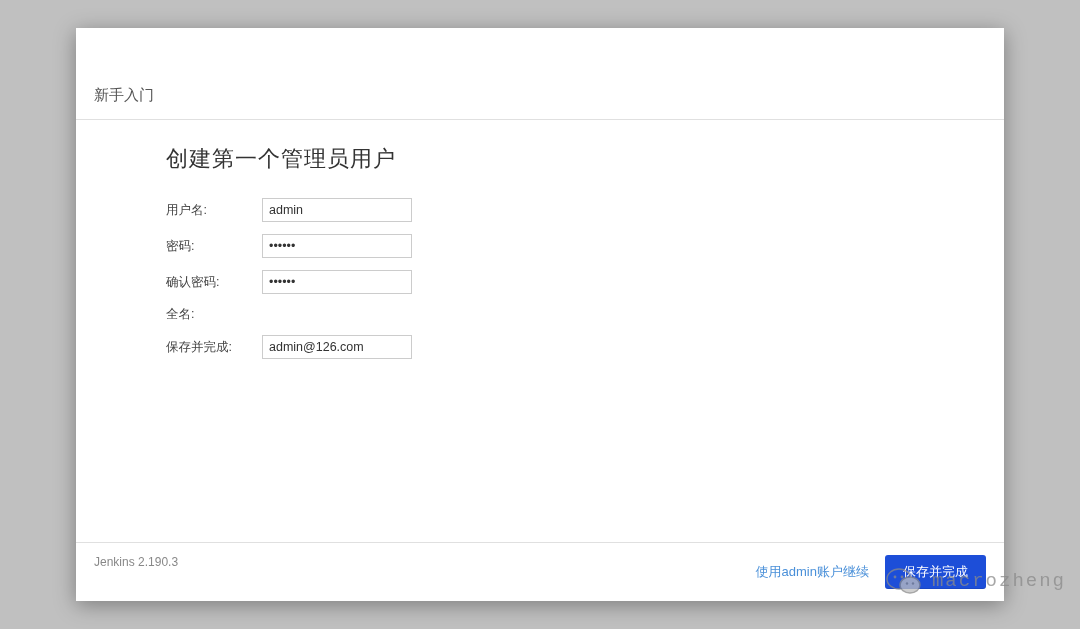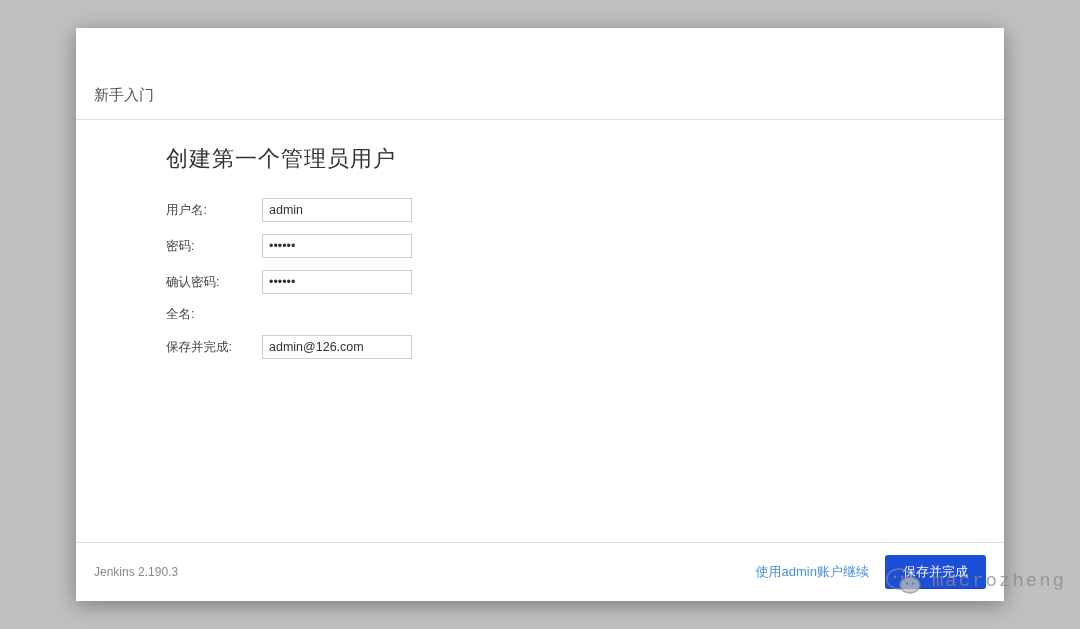--- a/index.html
+++ b/index.html
@@ -59,21 +59,21 @@
       padding: 4px 6px;
       font-size: 12.5px;
       border: 1px solid #ccc;
       color: #333;
       font-family: inherit;
     }
     .dialog-footer {
       border-top: 1px solid #e0e0e0;
       padding: 12px 18px;
       display: flex;
-      align-items: center;
+      align-items: flex-start;
       justify-content: space-between;
     }
     .version {
       font-size: 12px;
       color: #888;
     }
     .footer-actions {
       display: flex;
       align-items: center;
       gap: 16px;

